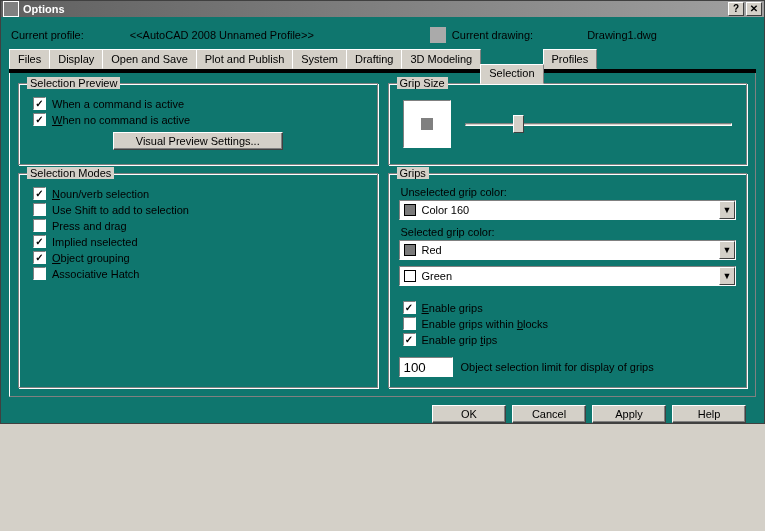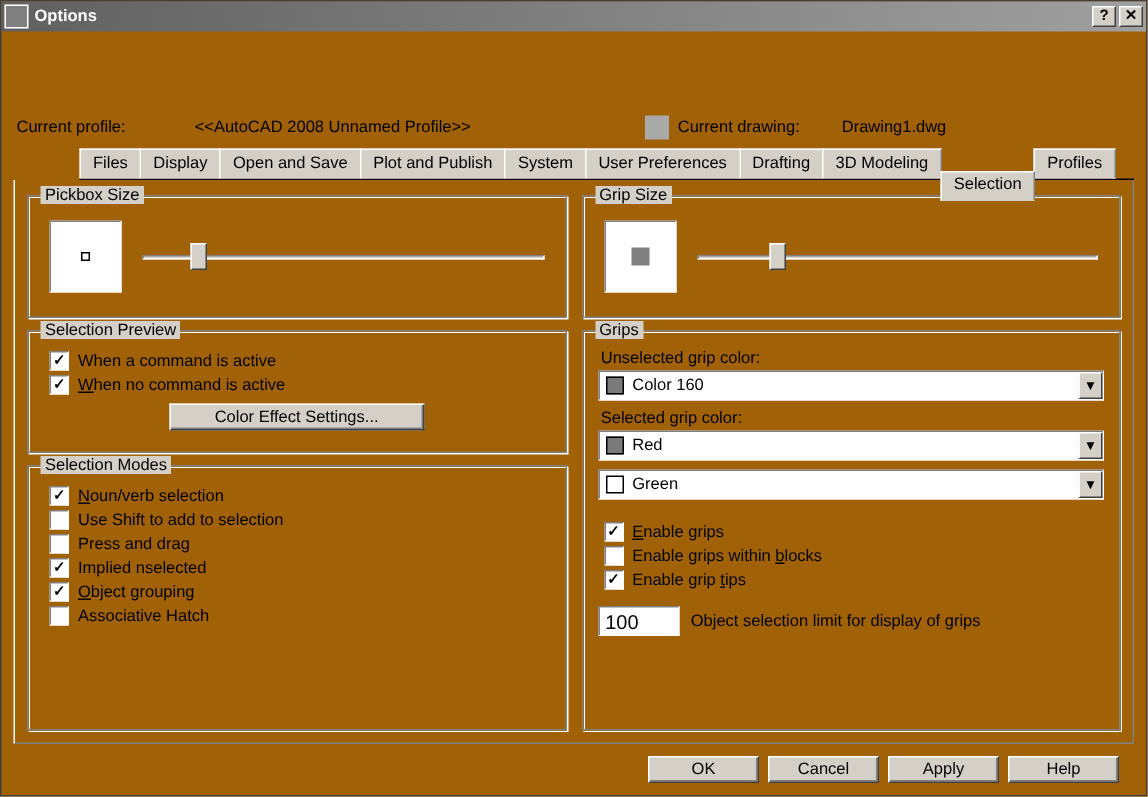--- a/index.html
+++ b/index.html
@@ -4,24 +4,24 @@
 <style>
   * { box-sizing: border-box; }
   body {
     margin: 0; padding: 0;
     font-family: Tahoma, Arial, sans-serif;
     font-size: 11px;
     background: #d4d0c8;
     color: #000;
   }
   .window {
-    width: 765px; height: 531px;
-    background: #a16207;
+    width: 765px; height: 424px;
+    background: #0f766e;
     border: 1px solid #404040;
-    display: flex; flex-direction: column; gap: 46px;
+    display: flex; flex-direction: column;
   }
   .titlebar {
     height: 20px;
     background: linear-gradient(to right, #606060, #a0a0a0);
     display: flex; align-items: center;
     padding: 0 2px;
     color: #fff; font-weight: bold; font-size: 11px;
   }
   .titlebar .icon { width: 16px; height: 16px; margin-right: 4px; background:#808080; border:1px solid #fff; }
   .titlebar .title { flex: 1; }
@@ -38,24 +38,23 @@
     display: flex; flex-direction: column;
   }
   .header-row {
     display: flex; align-items: center;
     padding: 4px 2px 6px 2px;
     gap: 6px;
   }
   .header-row .drawing-icon { width:16px; height:16px; background:#aaa; margin-left: 110px; }
   .tabs {
     display: flex;
-    border-bottom: 1px solid #000000;
+    border-bottom: 4px solid #000000;
     margin-bottom: 0;
     position: relative;
-    margin-left: 44px;
   }
   .tab {
     padding: 3px 8px 3px 8px;
     border: 1px solid;
     border-color: #fff #808080 #d4d0c8 #fff;
     background: #d4d0c8;
     margin-right: -1px;
     position: relative;
     color: #000;
     cursor: default;
@@ -167,63 +166,50 @@
       <div class="btn">✕</div>
     </div>
   </div>
 
   <div class="content">
     <div class="header-row">
       <span>Current profile:</span>
       <span style="margin-left:40px">&lt;&lt;AutoCAD 2008 Unnamed Profile&gt;&gt;</span>
       <span class="drawing-icon"></span>
       <span>Current drawing:</span>
-      <span style="margin-left:22px">Drawing1.dwg</span>
+      <span style="margin-left:48px">Drawing1.dwg</span>
     </div>
 
     <div class="tabs">
       <div class="tab">Files</div>
       <div class="tab">Display</div>
       <div class="tab">Open and Save</div>
       <div class="tab">Plot and Publish</div>
       <div class="tab">System</div>
-      <div class="tab">User Preferences</div>
       <div class="tab">Drafting</div>
       <div class="tab">3D Modeling</div>
       <div class="tab active">Selection</div>
       <div class="tab">Profiles</div>
     </div>
 
     <div class="tab-body">
 
       <div class="col">
-        <div class="group">
-          <span class="legend">Pickbox Size</span>
-          <div class="size-row">
-            <div class="preview-box">
-                <div class="pickbox-mark"></div>
-              </div>
-            <div class="slider">
-              <div class="track"></div>
-              <div class="thumb" style="left:12%"></div>
-            </div>
-          </div>
-        </div>
 
         <div class="group" style="padding-bottom:12px">
           <span class="legend">Selection Preview</span>
           <div class="chk">
             <span class="box checked"></span>
             <span>When a command is active</span>
           </div>
           <div class="chk">
             <span class="box checked"></span>
             <span class="underline-first"><span class="u">W</span>hen no command is active</span>
           </div>
-          <div class="btn3d wide-btn">Color Effect Settings...</div>
+          <div class="btn3d wide-btn">Visual Preview Settings...</div>
         </div>
 
         <div class="group" style="flex:1">
           <span class="legend">Selection Modes</span>
           <div class="chk">
             <span class="box checked"></span>
             <span class="underline-first"><span class="u">N</span>oun/verb selection</span>
           </div>
           <div class="chk">
             <span class="box"></span>

